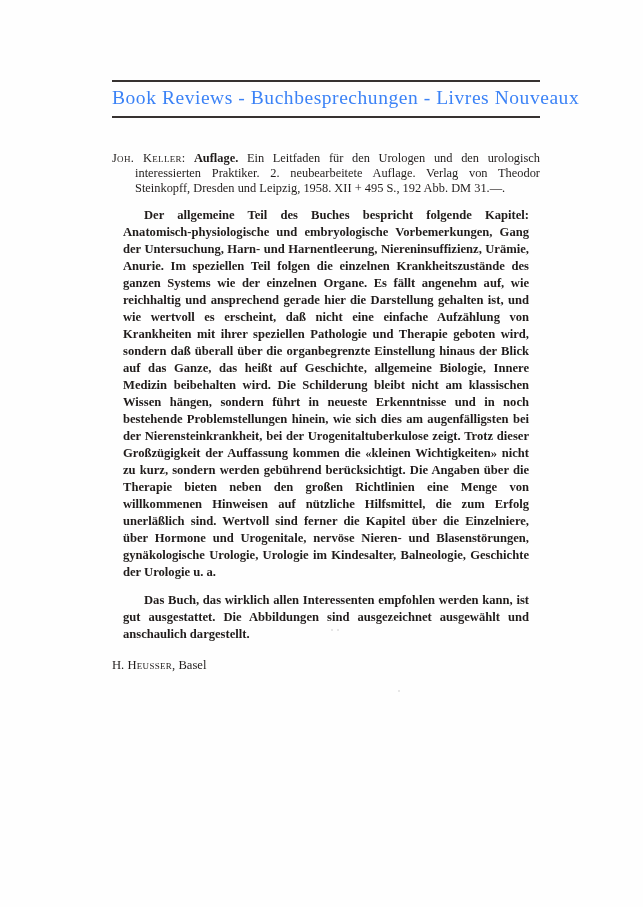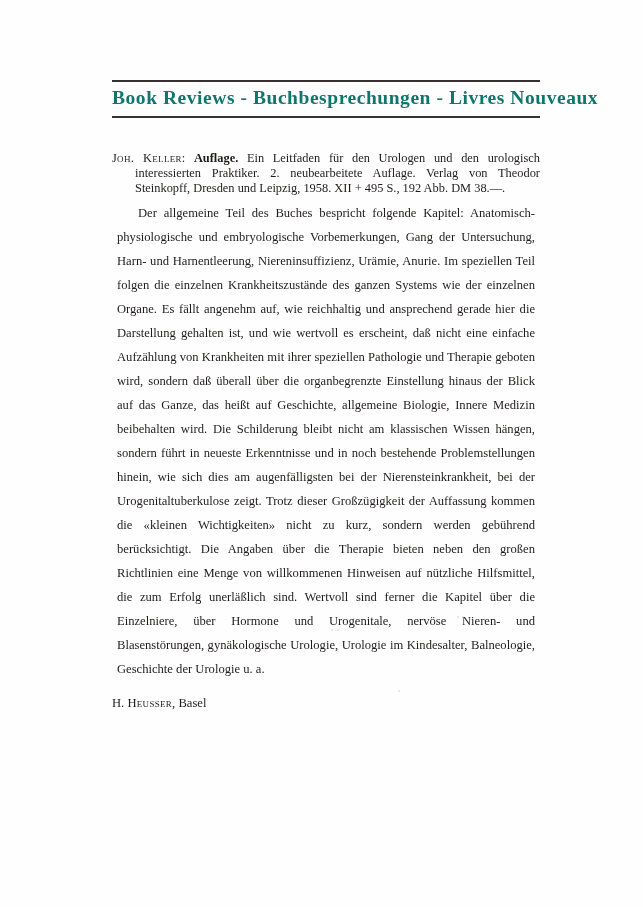--- a/index.html
+++ b/index.html
@@ -40,25 +40,25 @@
   }
   .rule-bottom {
     height: 2px;
     background: #26211f;
     width: 100%;
     opacity: 0.92;
     margin-top: 1px;
   }
   .section-title {
     font-family: "Liberation Serif", "DejaVu Serif", serif;
-    font-weight: bold;
+    font-weight: normal;
     font-size: 19.5px;
     letter-spacing: 0.55px;
     text-align: center;
-    color: #0f766e;
+    color: #3b82f6;
     padding: 5px 0 6px 0;
     white-space: nowrap;
   }
 
   
   .content {
     position: absolute;
     left: 112px;
     top: 139px;
     width: 428px;
@@ -78,27 +78,28 @@
   .smallcaps {
     font-variant: small-caps;
     letter-spacing: 0.3px;
   }
   .booktitle {
     font-weight: bold;
   }
 
   .para {
     font-size: 12.6px;
-    line-height: 24px;
+    line-height: 17px;
     text-align: justify;
     text-justify: inter-word;
     text-indent: 21px;
     color: #201c1b;
-    margin: 5px;
+    margin: 11px;
     hyphens: manual;
+    font-weight: bold;
   }
 
   .signature {
     font-size: 12.6px;
     line-height: 14.75px;
     text-align: left;
     color: #201c1b;
     margin-top: 15px;
     padding-right: 1px;
   }
@@ -118,25 +119,26 @@
 
   <div class="header-block">
     <div class="rule-top"></div>
     <div class="section-title">Book Reviews - Buchbesprechungen - Livres Nouveaux</div>
     <div class="rule-bottom"></div>
   </div>
 
   <div class="content">
 
     <p class="citation">
-      <span class="smallcaps">Joh. Keller</span><span>: </span><span class="booktitle">Auflage.</span><span> Ein Leitfaden für den Urologen und den urologisch interessierten Praktiker. 2. neubearbeitete Auflage. Verlag von Theodor Steinkopff, Dresden und Leipzig, 1958. XII + 495 S., 192 Abb. DM 38.—.</span>
+      <span class="smallcaps">Joh. Keller</span><span>: </span><span class="booktitle">Auflage.</span><span> Ein Leitfaden für den Urologen und den urologisch interessierten Praktiker. 2. neubearbeitete Auflage. Verlag von Theodor Steinkopff, Dresden und Leipzig, 1958. XII + 495 S., 192 Abb. DM 31.—.</span>
     </p>
 
     <p class="para">Der allgemeine Teil des Buches bespricht folgende Kapitel: Anatomisch-physiologische und embryologische Vorbemerkungen, Gang der Untersuchung, Harn- und Harnentleerung, Niereninsuffizienz, Urämie, Anurie. Im speziellen Teil folgen die einzelnen Krankheitszustände des ganzen Systems wie der einzelnen Organe. Es fällt angenehm auf, wie reichhaltig und ansprechend gerade hier die Darstellung gehalten ist, und wie wertvoll es erscheint, daß nicht eine einfache Aufzählung von Krankheiten mit ihrer speziellen Pathologie und Therapie geboten wird, sondern daß überall über die organbegrenzte Einstellung hinaus der Blick auf das Ganze, das heißt auf Geschichte, allgemeine Biologie, Innere Medizin beibehalten wird. Die Schilderung bleibt nicht am klassischen Wissen hängen, sondern führt in neueste Erkenntnisse und in noch bestehende Problemstellungen hinein, wie sich dies am augenfälligsten bei der Nierensteinkrankheit, bei der Urogenitaltuberkulose zeigt. Trotz dieser Großzügigkeit der Auffassung kommen die «kleinen Wichtigkeiten» nicht zu kurz, sondern werden gebührend berücksichtigt. Die Angaben über die Therapie bieten neben den großen Richtlinien eine Menge von willkommenen Hinweisen auf nützliche Hilfsmittel, die zum Erfolg unerläßlich sind. Wertvoll sind ferner die Kapitel über die Einzelniere, über Hormone und Urogenitale, nervöse Nieren- und Blasenstörungen, gynäkologische Urologie, Urologie im Kindesalter, Balneologie, Geschichte der Urologie u. a.</p>
 
+    <p class="para">Das Buch, das wirklich allen Interessenten empfohlen werden kann, ist gut ausgestattet. Die Abbildungen sind ausgezeichnet ausgewählt und anschaulich dargestellt.</p>
 
     <div class="signature">
       <span>H. </span><span class="smallcaps">Heusser</span><span>, Basel</span>
     </div>
 
   </div>
 
   <div class="speck" style="left:331px; top:629px; width:2px; height:2px;"></div>
   <div class="speck" style="left:337px; top:629px; width:2px; height:2px;"></div>
   <div class="speck" style="left:457px; top:616px; width:2px; height:2px;"></div>

